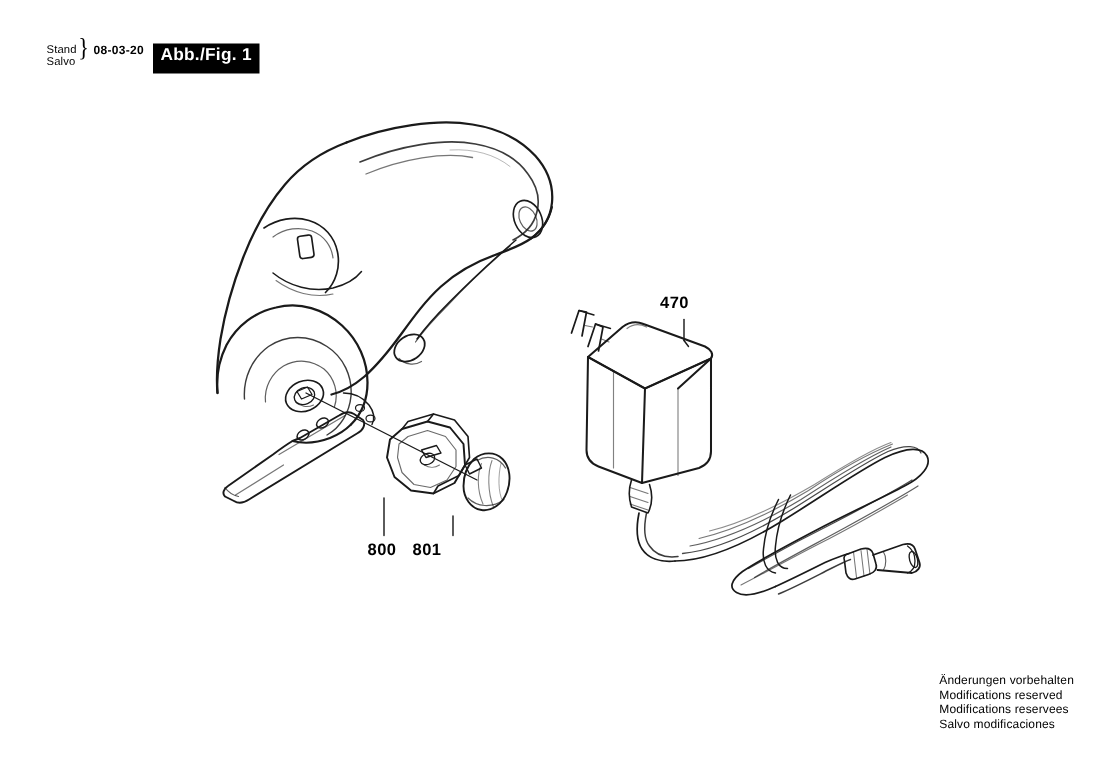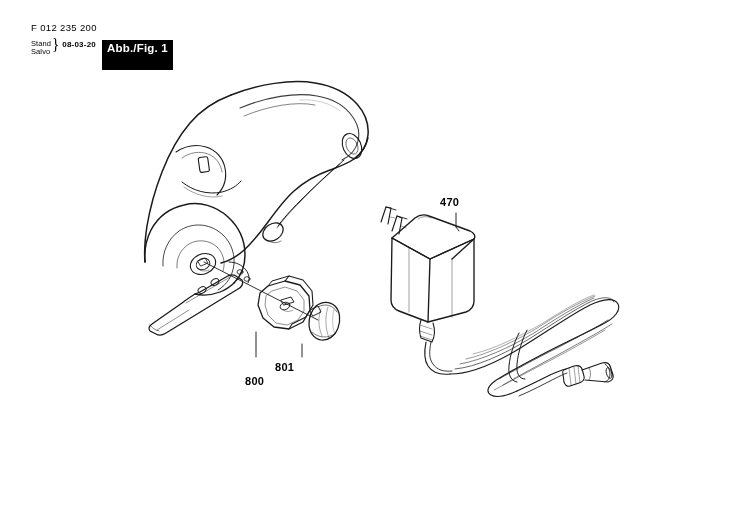--- a/index.html
+++ b/index.html
@@ -58,21 +58,21 @@
     letter-spacing: 0.2px;
     white-space: nowrap;
     font-weight: bold;
   }
   #fig-badge {
     background: #000000;
     color: #ffffff;
     font-size: 11.5px;
     font-weight: bold;
     letter-spacing: 0.2px;
-    padding: 2px 5px 16px 5px;
+    padding: 2px 5px 6px 5px;
     margin-left: 6px;
     white-space: nowrap;
     line-height: 12px;
   }
 
   
   #footer {
     position: absolute;
     right: 14px;
     top: 449px;
@@ -96,30 +96,29 @@
   
   .callout {
     position: absolute;
     font-size: 11px;
     font-weight: bold;
     color: #000000;
     letter-spacing: 0.3px;
     line-height: 12px;
   }
   #callout-650 { left: 440px; top: 196px; }
-  #callout-800 { left: 245px; top: 361px; margin-top: 14px; }
+  #callout-800 { left: 245px; top: 361px; }
   #callout-801 { left: 275px; top: 361px; }
 </style>
 </head>
 <body>
 
 <div id="page">
 
   <div id="header">
-    <div id="part-number">F 012 235 200</div>
 
     <div id="issue-row">
       <div id="issue-labels">
         <span>Stand</span>
         <span>Salvo</span>
       </div>
       <div id="brace">}</div>
       <div id="issue-date">08-03-20</div>
       <div id="fig-badge">Abb./Fig. 1</div>
     </div>
@@ -402,14 +401,20 @@
 
         <path d="M302,344 L302,357"></path>
       </g>
     </g>
   </svg>
 
   <div class="callout" id="callout-650">470</div>
   <div class="callout" id="callout-800">800</div>
   <div class="callout" id="callout-801">801</div>
 
+  <div id="footer">
+    <div>Änderungen vorbehalten</div>
+    <div>Modifications reserved</div>
+    <div>Modifications reservees</div>
+    <div>Salvo modificaciones</div>
+  </div>
 
 </div>
 
 </body></html>

